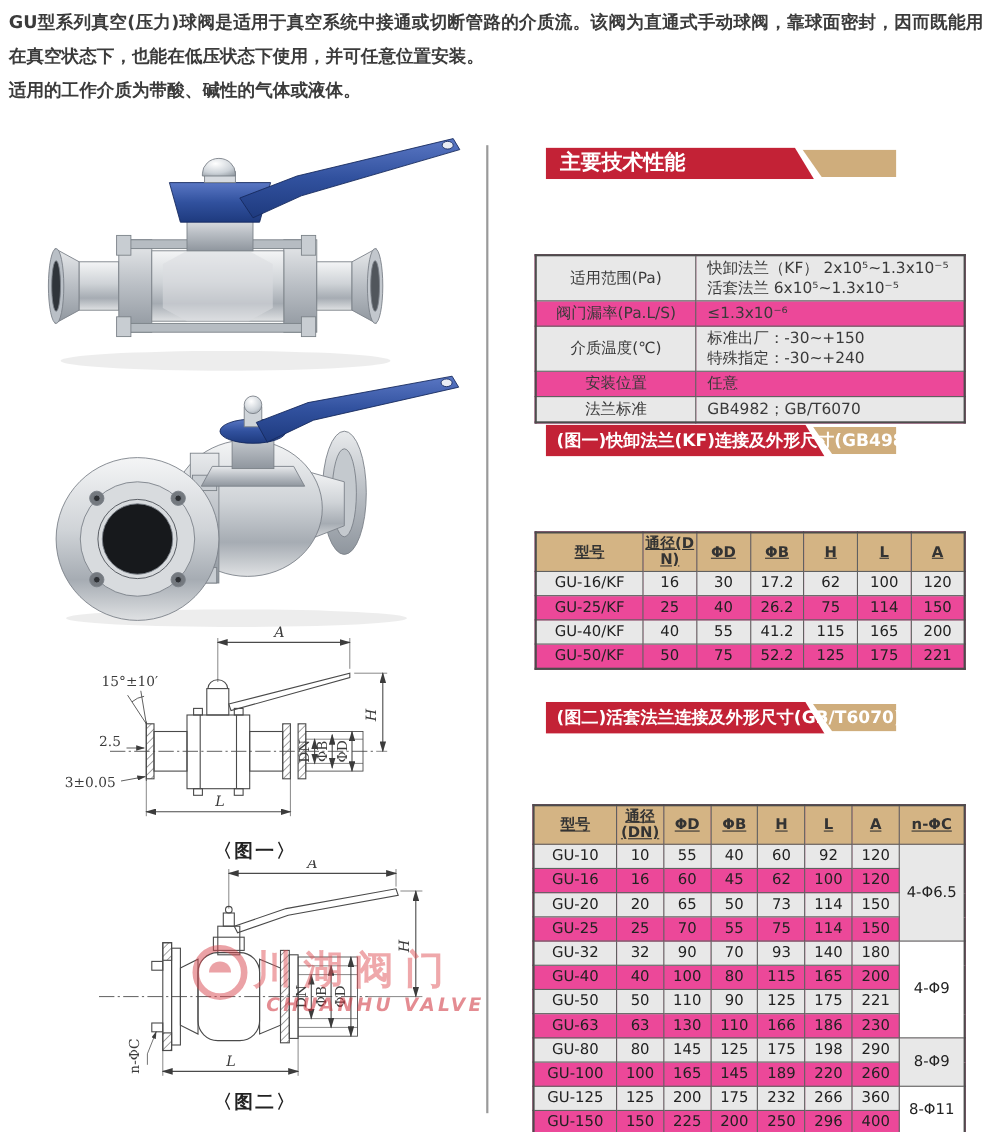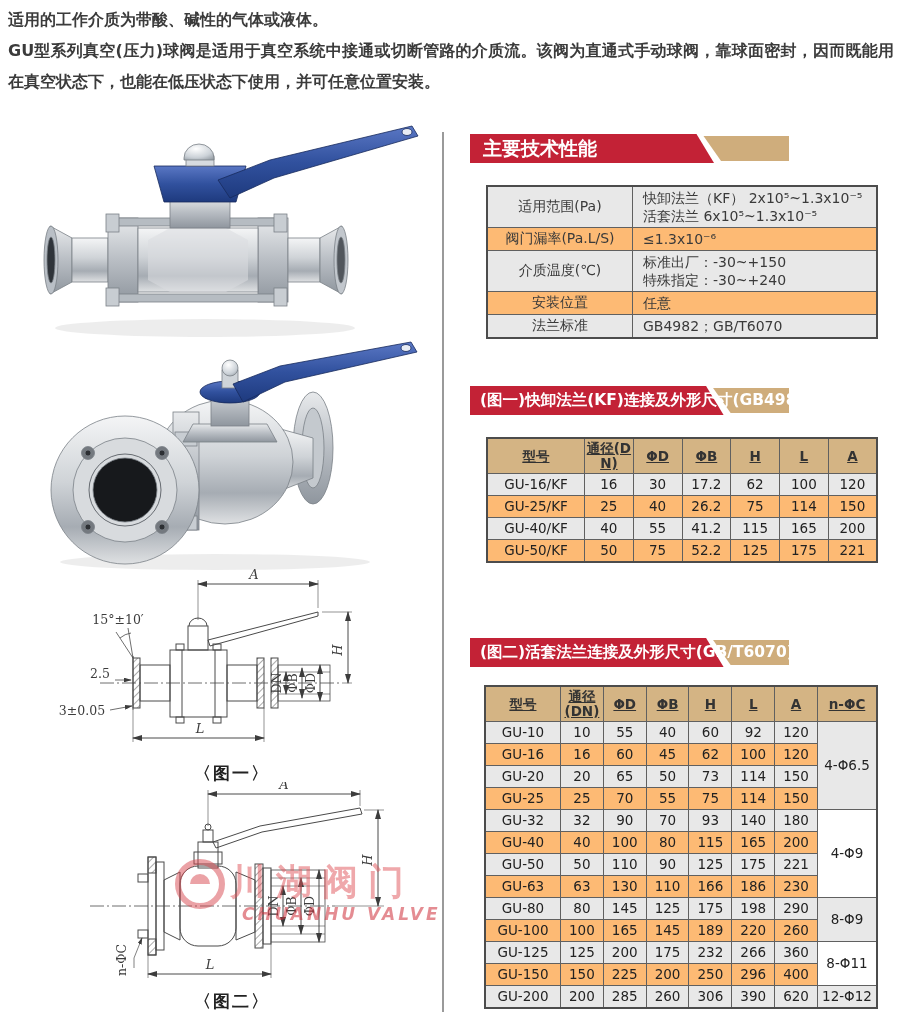--- a/index.html
+++ b/index.html
@@ -9,32 +9,32 @@
   html,body{margin:0;padding:0;background:#fff;}
   #page{position:relative;width:900px;height:1029px;background:#fff;overflow:hidden;
         font-family:"DejaVu Sans","Liberation Sans",sans-serif;color:var(--ink);}
   
   .intro{position:absolute;left:8px;top:4px;width:886px;font-size:16px;line-height:31px;
          font-weight:600;color:#3b3b3b;text-align:justify;}
   .intro p{margin:0;}
   
   .v-divider{position:absolute;left:442px;top:132px;width:2px;height:880px;background:#9a9a9a;}
   
-  .banner{position:absolute;left:470px;width:319px;height:29px;}
+  .banner{position:absolute;left:496px;width:319px;height:29px;}
   .banner-tan{position:absolute;left:0;right:0;top:2px;bottom:2px;background:var(--tan);
               clip-path:polygon(73.2% 0,100% 0,100% 100%,78.7% 100%);}
   .banner--long .banner-tan{clip-path:polygon(76.2% 0,100% 0,100% 100%,81.7% 100%);}
   .banner-red{position:absolute;inset:0;background:var(--red);
               clip-path:polygon(0 0,71% 0,76.5% 100%,0 100%);}
   .banner--long .banner-red{clip-path:polygon(0 0,74% 0,79.5% 100%,0 100%);}
   .banner-title{position:absolute;left:13px;top:0;line-height:29px;color:#fff;font-weight:700;
                 font-size:19px;white-space:nowrap;z-index:2;}
   .banner--long .banner-title{font-size:15.5px;left:10px;}
   
-  table{border-collapse:collapse;position:absolute;background:#fdba74;table-layout:fixed;}
+  table{border-collapse:collapse;position:absolute;background:#ec4899;table-layout:fixed;margin-top:46px;}
   th,td{border:1px solid var(--line);}
   table{border:2px solid #4c4c4c;}
   .spec-table{left:486px;top:185px;width:392px;}
   .spec-table td{font-size:14px;}
   .spec-table td.lbl{width:140px;text-align:center;padding:2px 2px;}
   .spec-table td.val{text-align:left;padding:2px 10px;line-height:18px;}
   .spec-table tbody tr:nth-child(odd){background:var(--shade);}
   .dim-table th{background:var(--tan2);color:#333;font-size:13.5px;font-weight:700;
                 padding:2px 1px;line-height:15px;word-break:break-all;text-decoration:underline;}
   .dim-table td{font-size:13.5px;text-align:center;padding:2px 2px;height:17px;line-height:17px;color:#222;}
@@ -57,22 +57,22 @@
   .wm-en{position:absolute;left:70px;top:52px;font-size:17px;font-weight:700;font-style:italic;
          letter-spacing:3px;color:rgba(206,46,56,0.55);white-space:nowrap;}
   .wm-logo{position:absolute;left:0;top:4px;}
 </style>
 </head>
 <body>
 
 <div id="page">
 
   <div class="intro">
+    <p>GU型系列真空(压力)球阀是适用于真空系统中接通或切断管路的介质流。该阀为直通式手动球阀，靠球面密封，因而既能用在真空状态下，也能在低压状态下使用，并可任意位置安装。</p>
     <p>适用的工作介质为带酸、碱性的气体或液体。</p>
-    <p>GU型系列真空(压力)球阀是适用于真空系统中接通或切断管路的介质流。该阀为直通式手动球阀，靠球面密封，因而既能用在真空状态下，也能在低压状态下使用，并可任意位置安装。</p>
   </div>
 
   <div class="v-divider"></div>
 
   <svg class="figure" style="left:20px;top:110px;" width="410" height="245" viewBox="0 0 410 245">
     <defs>
       <linearGradient id="steelV" x1="0" y1="0" x2="0" y2="1">
         <stop offset="0" stop-color="#f4f5f6"></stop>
           <stop offset="0.45" stop-color="#cfd3d7"></stop>
         <stop offset="0.75" stop-color="#a6acb3"></stop>

